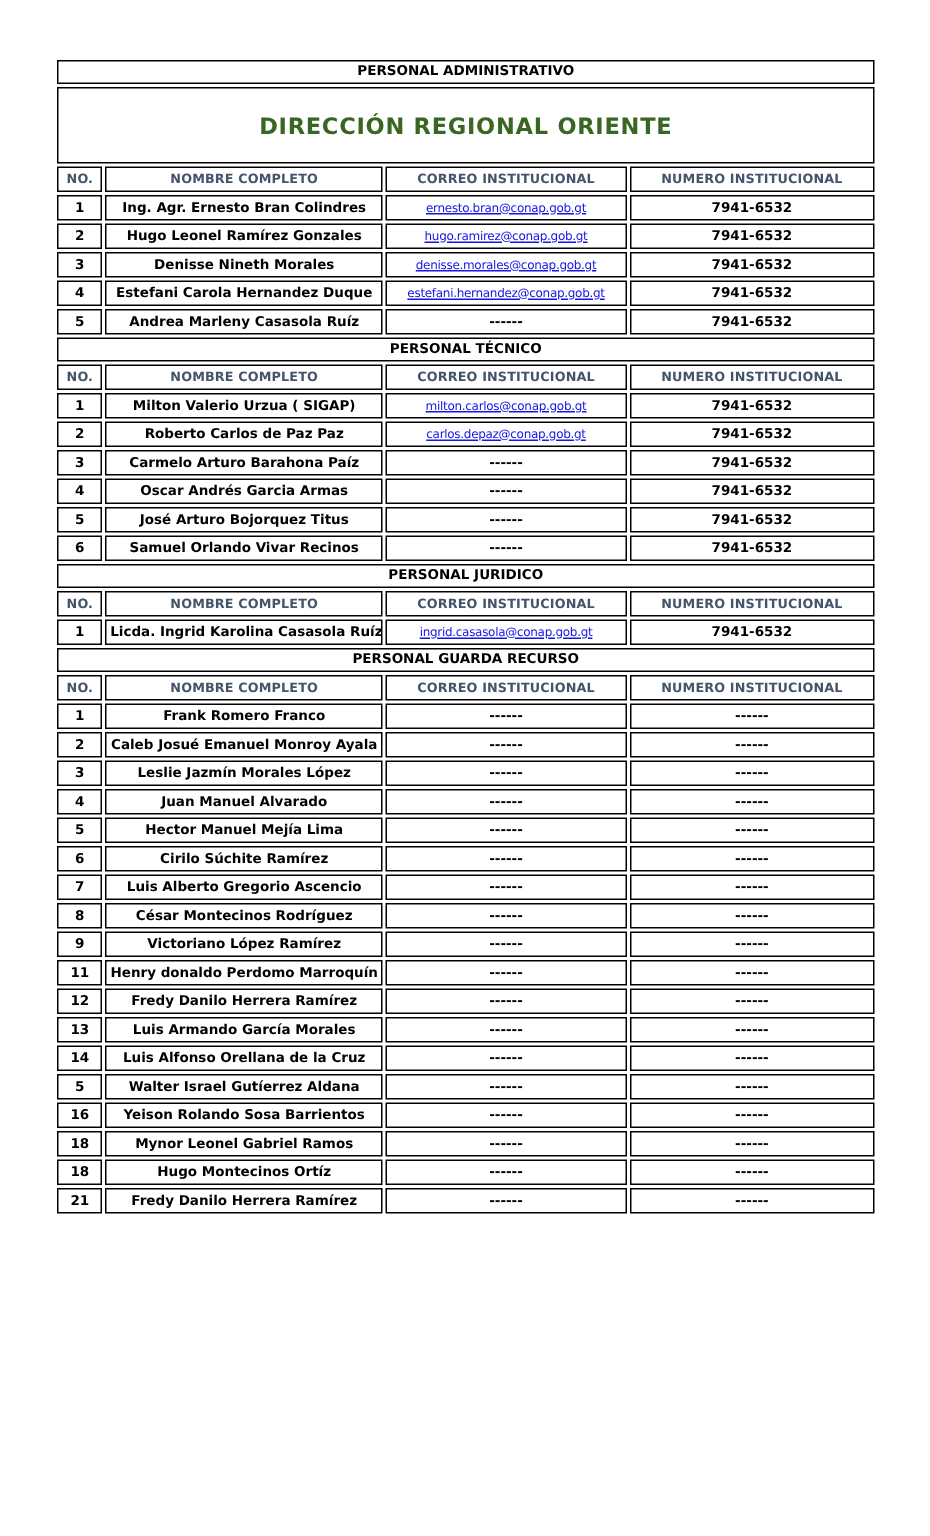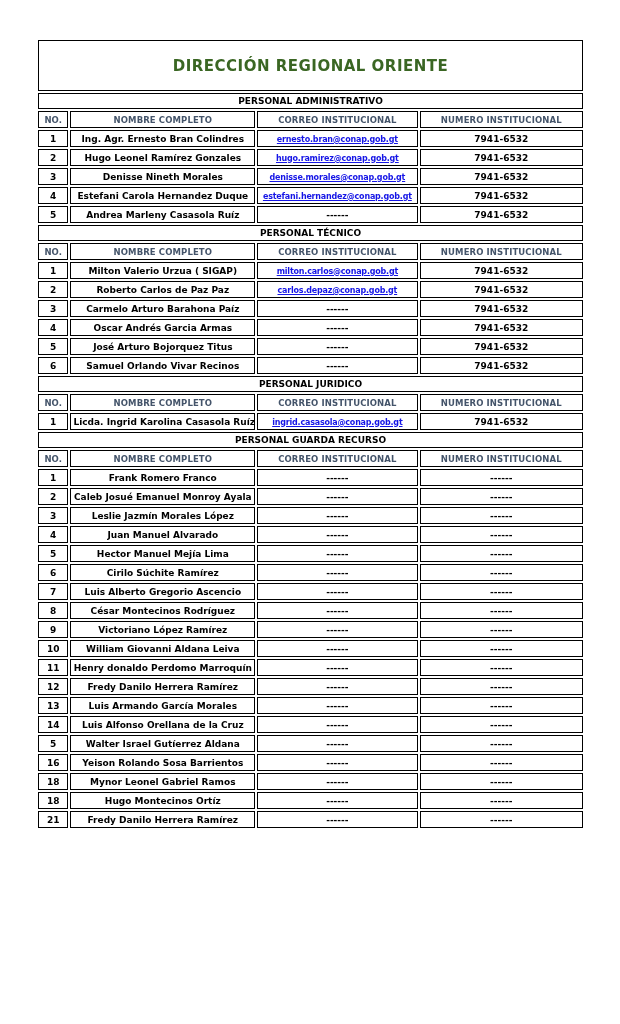--- a/index.html
+++ b/index.html
@@ -59,46 +59,46 @@
     letter-spacing: 0.1px;
   }
   td.data-cell {
     height: 15px;
     font-size: 9px;
     font-weight: bold;
     color: #000000;
   }
   td.data-cell a.email-link {
     font-size: 8px;
-    font-weight: bold;
+    font-weight: normal;
     color: #1515E6;
     text-decoration: underline;
     letter-spacing: -0.2px;
     cursor: pointer;
   }
 </style>
 </head>
 <body>
 
 <div class="page">
   <table class="doc-table">
     <colgroup>
       <col class="c-no">
         <col class="c-name">
         <col class="c-mail">
         <col class="c-num">
     </colgroup>
     <tbody id="table-body">
       <tr>
+          <td colspan="4" class="section-cell">PERSONAL ADMINISTRATIVO</td>
+        </tr>
+
+    <tr>
         <td colspan="4" class="title-cell">DIRECCIÓN REGIONAL ORIENTE</td>
       </tr>
-
-    <tr>
-          <td colspan="4" class="section-cell">PERSONAL ADMINISTRATIVO</td>
-        </tr>
         <tr>
           <td class="head-cell">NO.</td>
           <td class="head-cell">NOMBRE COMPLETO</td>
           <td class="head-cell">CORREO INSTITUCIONAL</td>
           <td class="head-cell">NUMERO INSTITUCIONAL</td>
         </tr>
         <tr>
           <td class="data-cell">1</td>
           <td class="data-cell">Ing. Agr. Ernesto Bran Colindres</td>
           <td class="data-cell"><a class="email-link">ernesto.bran@conap.gob.gt</a></td>
@@ -241,26 +241,20 @@
         </tr>
         <tr>
           <td class="data-cell">8</td>
           <td class="data-cell">César Montecinos Rodríguez</td>
           <td class="data-cell">------</td>
           <td class="data-cell">------</td>
         </tr>
         <tr>
           <td class="data-cell">9</td>
           <td class="data-cell">Victoriano López Ramírez</td>
-          <td class="data-cell">------</td>
-          <td class="data-cell">------</td>
-        </tr>
-        <tr>
-          <td class="data-cell">10</td>
-          <td class="data-cell">William Giovanni Aldana Leiva</td>
           <td class="data-cell">------</td>
           <td class="data-cell">------</td>
         </tr>
         <tr>
           <td class="data-cell">11</td>
           <td class="data-cell">Henry donaldo Perdomo Marroquín</td>
           <td class="data-cell">------</td>
           <td class="data-cell">------</td>
         </tr>
         <tr>

